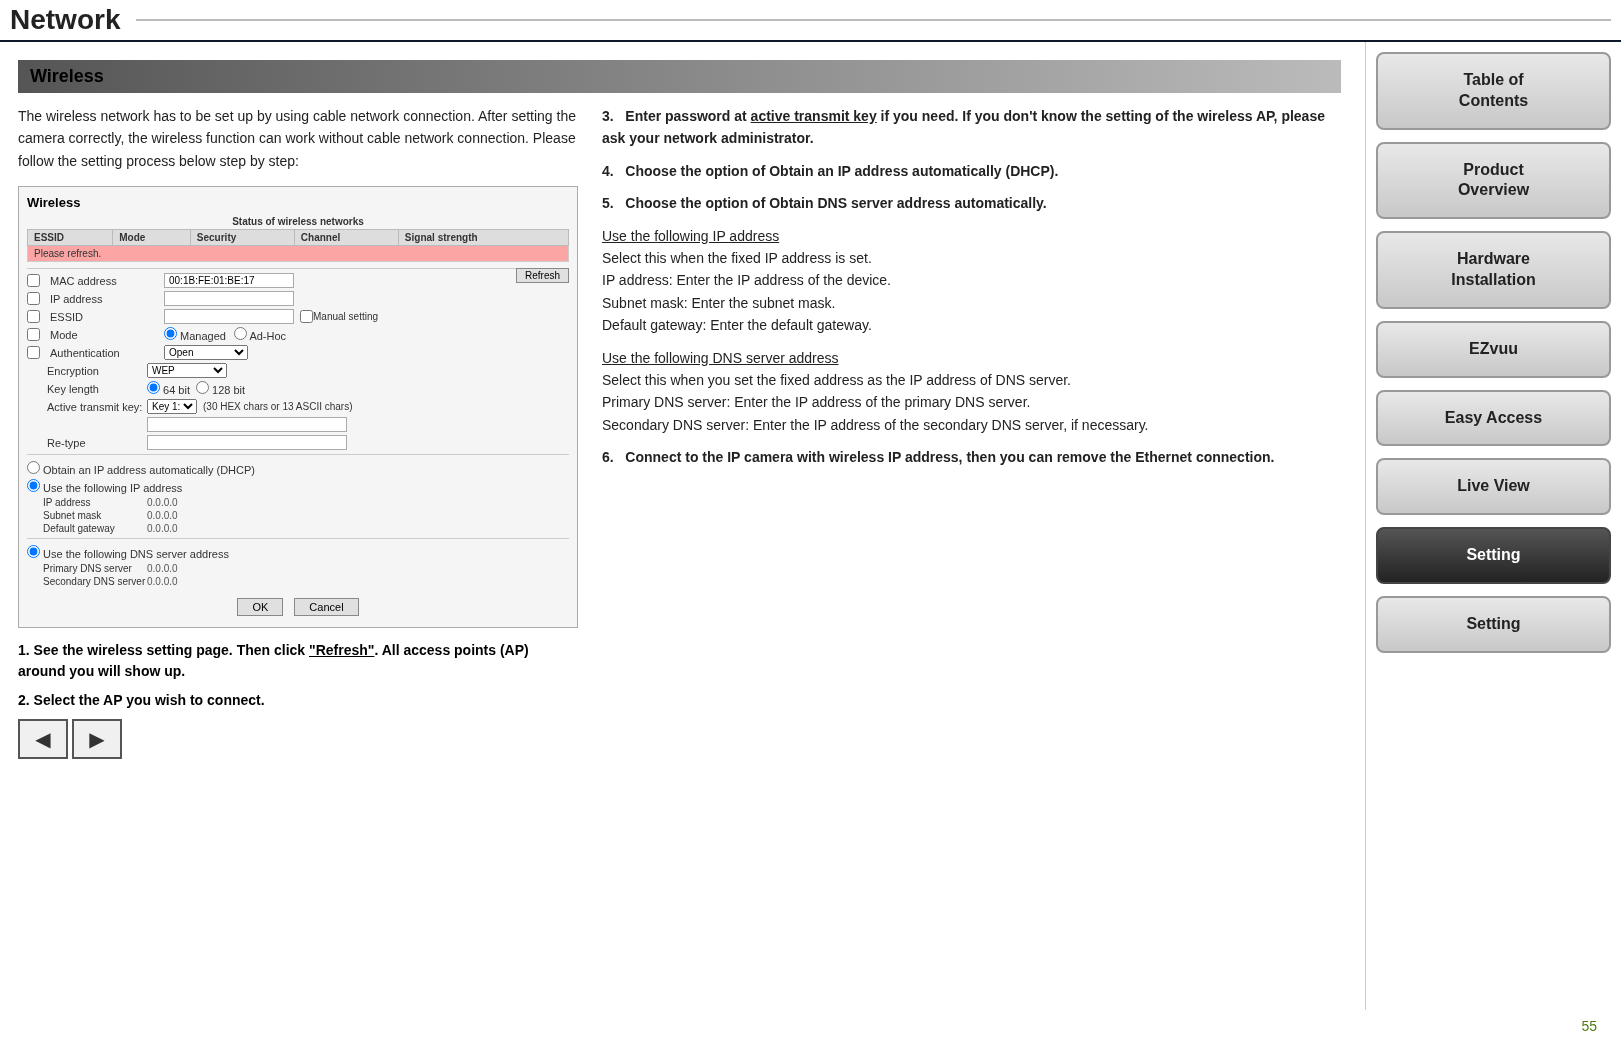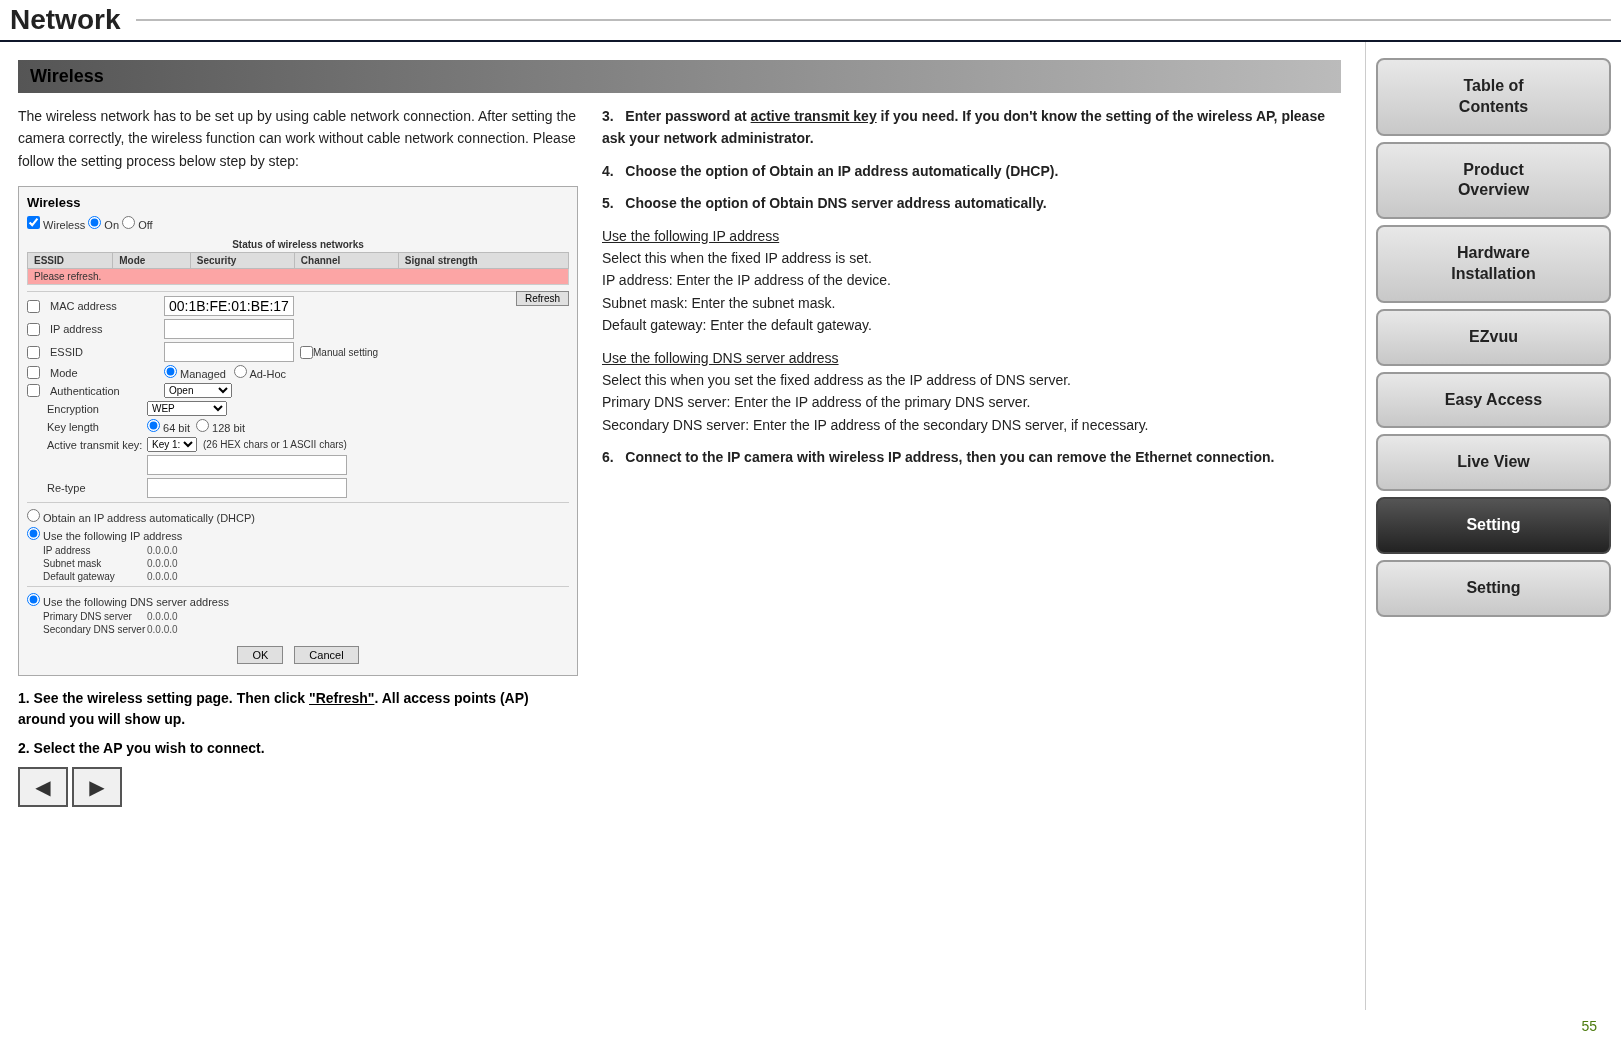--- a/index.html
+++ b/index.html
@@ -129,21 +129,21 @@
       margin-bottom: 3px;
     }
     .form-label {
       width: 120px;
       font-size: 11px;
       padding-left: 6px;
     }
     .form-input-small {
       border: 1px solid #aaa;
       padding: 1px 4px;
-      font-size: 14px;
+      font-size: 10px;
       width: 130px;
       background: #fff;
     }
     .form-checkbox {
       margin-right: 4px;
     }
     .cam-divider {
       border: none;
       border-top: 1px solid #ccc;
       margin: 4px 0;
@@ -226,24 +226,24 @@
       text-decoration: underline;
     }
     .step-entry {
       margin-bottom: 10px;
     }
 
     
     .sidebar {
       width: 256px;
       flex-shrink: 0;
-      padding: 16px 10px;
+      padding: 10px 10px;
       display: flex;
       flex-direction: column;
-      gap: 6px;
+      gap: 12px;
       border-left: 1px solid #ccc;
     }
     .sidebar-btn {
       border: 2px solid #999;
       border-radius: 8px;
       padding: 16px 10px;
       text-align: center;
       font-size: 16px;
       font-weight: bold;
       color: #222;
@@ -282,30 +282,20 @@
     </div>
 
     <div class="two-col">
 
       <div class="left-col">
         <p class="intro-text">The wireless network has to be set up by using cable network connection. After setting the camera correctly, the wireless function can work without cable network connection. Please follow the setting process below step by step:</p>
 
         <div class="cam-screenshot">
           <div class="cam-title">Wireless</div>
 
-          <div class="wireless-toggle">
-            <input type="checkbox" checked="" style="">
-            <span>Wireless</span>
-            <label>
-              <input type="radio" name="wireless" checked="" style=""> <span>On</span>
-            </label>
-            <label>
-              <input type="radio" name="wireless" style=""> <span>Off</span>
-            </label>
-          </div>
 
           <div style="text-align:center; font-size:10px; font-weight:bold; margin-bottom:2px;">Status of wireless networks</div>
 
           <table class="status-table">
             <thead>
               <tr>
                 <th>ESSID</th>
                 <th>Mode</th>
                 <th>Security</th>
                 <th>Channel</th>
@@ -344,41 +334,41 @@
           </div>
           <div class="form-row">
             <input type="checkbox" class="form-checkbox" style="">
             <span class="form-label">Mode</span>
             <label><input type="radio" name="mode" checked="" style=""> Managed</label>
             <label style="margin-left:8px;"><input type="radio" name="mode" style=""> Ad-Hoc</label>
           </div>
           <div class="form-row">
             <input type="checkbox" class="form-checkbox" style="">
             <span class="form-label">Authentication</span>
-            <select style="font-size:10px; width:68px;">
+            <select style="font-size:10px; width:84px;">
               <option>Open</option>
             </select>
           </div>
           <div class="form-row">
             <span class="form-label" style="padding-left:20px;">Encryption</span>
             <select style="font-size:10px; width:80px;">
               <option>WEP</option>
             </select>
           </div>
           <div class="form-row">
             <span class="form-label" style="padding-left:20px;">Key length</span>
             <label><input type="radio" name="keylength" checked="" style=""> 64 bit</label>
             <label style="margin-left:6px;"><input type="radio" name="keylength" style=""> 128 bit</label>
           </div>
           <div class="form-row">
             <span class="form-label" style="padding-left:20px;">Active transmit key:</span>
             <select style="font-size:10px; width:50px;">
               <option>Key 1:</option>
             </select>
-            <span style="font-size:10px; margin-left:6px;">(26 HEX chars or 1 ASCII chars)</span>
+            <span style="font-size:10px; margin-left:6px;">(30 HEX chars or 13 ASCII chars)</span>
           </div>
           <div class="form-row">
             <span class="form-label" style="padding-left:20px;"></span>
             <input class="form-input-small" type="text" value="" style="width: 200px;">
           </div>
           <div class="form-row">
             <span class="form-label" style="padding-left:20px;">Re-type</span>
             <input class="form-input-small" type="text" value="" style="width: 200px;">
           </div>
 

